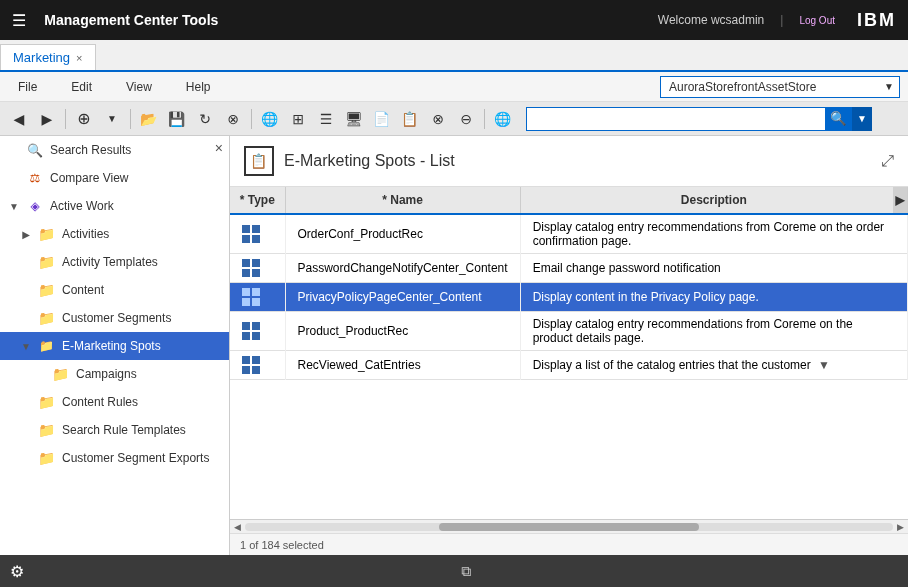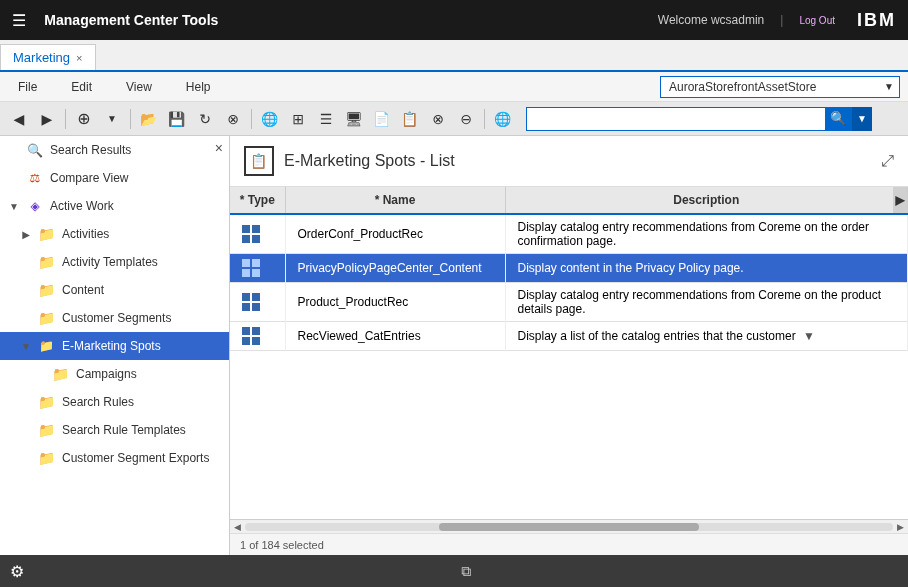--- a/index.html
+++ b/index.html
@@ -444,21 +444,21 @@
 
     <div class="sidebar-item" style="padding-left: 34px;">
       <span class="sidebar-expand"></span>
       <span class="sidebar-icon icon-folder">📁</span>
       <span>Campaigns</span>
     </div>
 
     <div class="sidebar-item" style="padding-left: 20px;">
       <span class="sidebar-expand"></span>
       <span class="sidebar-icon icon-folder">📁</span>
-      <span>Search Rules</span>
+      <span>Content Rules</span>
     </div>
 
     <div class="sidebar-item" style="padding-left: 20px;">
       <span class="sidebar-expand"></span>
       <span class="sidebar-icon icon-folder">📁</span>
       <span>Search Rule Templates</span>
     </div>
 
     <div class="sidebar-item" style="padding-left: 20px;">
       <span class="sidebar-expand"></span>
@@ -502,20 +502,36 @@
                   <div></div>
               </div>
             </td>
             <td class="col-name">
               <span>OrderConf_ProductRec</span>
             </td>
             <td class="col-desc">
               <span>Display catalog entry recommendations from Coreme on the order confirmation page.</span>
             </td>
           </tr>
+          <tr>
+            <td class="col-type">
+              <div class="row-icon-grid">
+                <div></div>
+                  <div></div>
+                  <div></div>
+                  <div></div>
+              </div>
+            </td>
+            <td class="col-name">
+              <span>PasswordChangeNotifyCenter_Content</span>
+            </td>
+            <td class="col-desc">
+              <span>Email change password notification</span>
+            </td>
+          </tr>
           <tr class="row-selected">
             <td class="col-type">
               <div class="row-icon-grid" style="background:transparent;">
                 <div style="background:#aaccff;"></div>
                   <div style="background:#aaccff;"></div>
                   <div style="background:#aaccff;"></div>
                   <div style="background:#aaccff;"></div>
               </div>
             </td>
             <td class="col-name">

